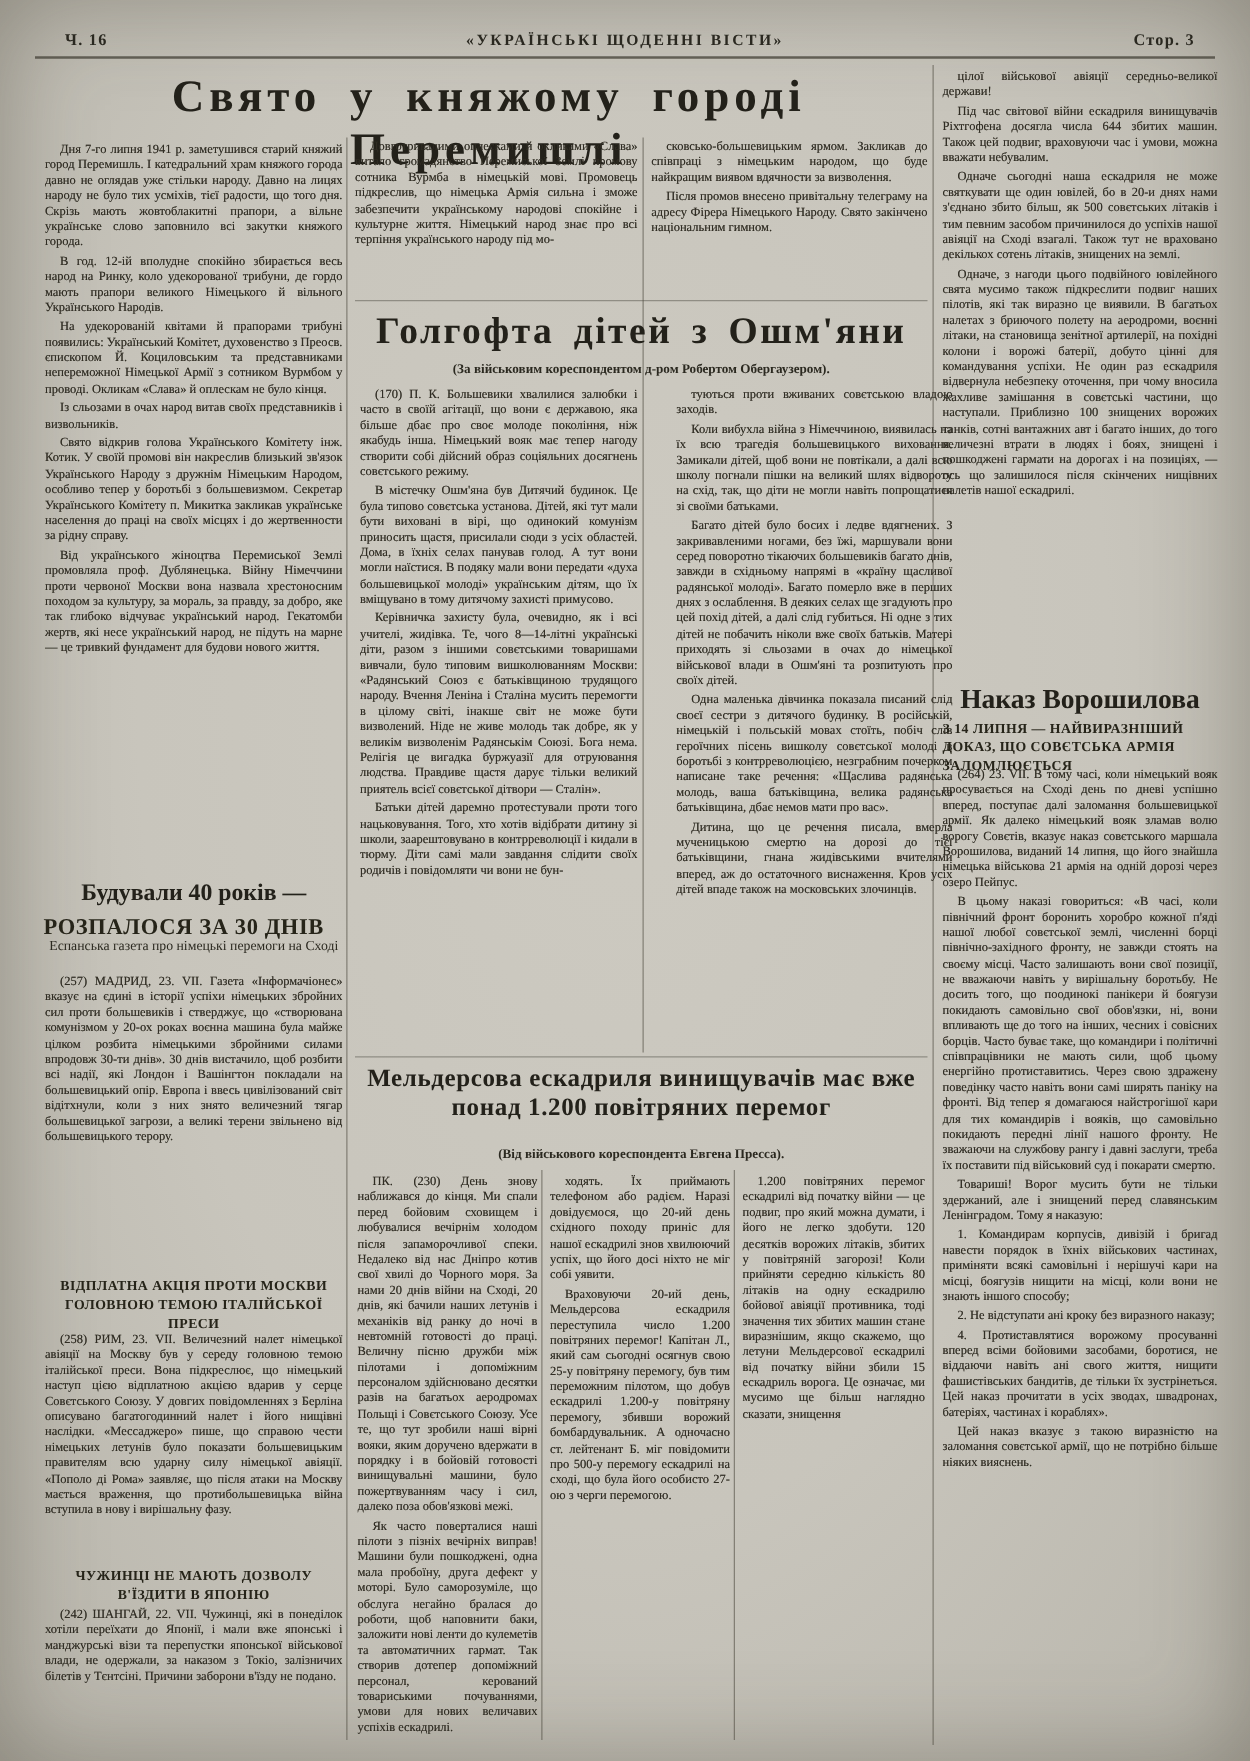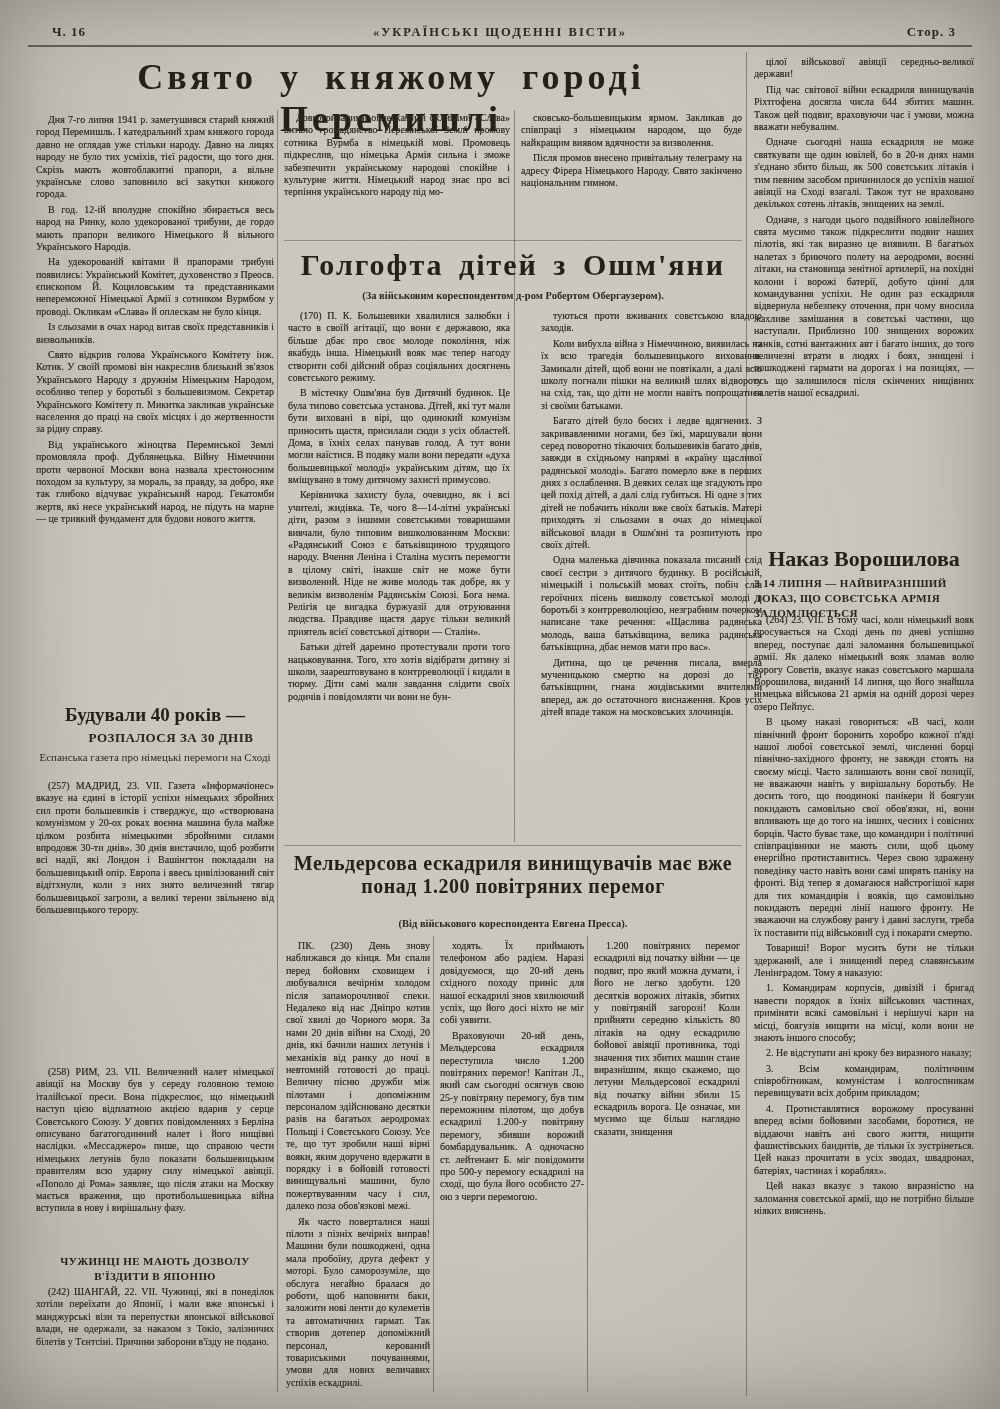--- a/index.html
+++ b/index.html
@@ -102,32 +102,32 @@
       <p class="para">Одначе, з нагоди цього подвійного ювілейного свята мусимо також підкреслити подвиг наших пілотів, які так виразно це виявили. В багатьох налетах з бриючого полету на аеродроми, воєнні літаки, на становища зенітної артилерії, на похідні колони і ворожі батерії, добуто цінні для командування успіхи. Не один раз ескадриля відвернула небезпеку оточення, при чому вносила жахливе замішання в совєтські частини, що наступали. Приблизно 100 знищених ворожих танків, сотні вантажних авт і багато інших, до того величезні втрати в людях і боях, знищені і пошкоджені гармати на дорогах і на позиціях, — ось що залишилося після скінчених нищівних налетів нашої ескадрилі.</p>
     </div>
   <div class="abs headline-s" style="left:754px; top:546px; width:220px; font-size:22px;">Наказ Ворошилова</div>
   <div class="abs subhead-sm" style="left:754px; top:576px; width:220px; text-align:left;">З 14 ЛИПНЯ — НАЙВИРАЗНІШИЙ ДОКАЗ, ЩО СОВЄТСЬКА АРМІЯ ЗАЛОМЛЮЄТЬСЯ</div>
   <div class="abs body-col" style="left:754px; top:614px; width:220px; height:782px;">
       <p class="para">(264) 23. VII. В тому часі, коли німецький вояк просувається на Сході день по дневі успішно вперед, поступає далі заломання большевицької армії. Як далеко німецький вояк зламав волю ворогу Совєтів, вказує наказ совєтського маршала Ворошилова, виданий 14 липня, що його знайшла німецька військова 21 армія на одній дорозі через озеро Пейпус.</p>
       <p class="para">В цьому наказі говориться: «В часі, коли північний фронт боронить хоробро кожної п'яді нашої любої совєтської землі, численні борці північно-західного фронту, не завжди стоять на своєму місці. Часто залишають вони свої позиції, не вважаючи навіть у вирішальну боротьбу. Не досить того, що поодинокі панікери й боягузи покидають самовільно свої обов'язки, ні, вони впливають ще до того на інших, чесних і совісних борців. Часто буває таке, що командири і політичні співпрацівники не мають сили, щоб цьому енергійно протиставитись. Через свою здражену поведінку часто навіть вони самі ширять паніку на фронті. Від тепер я домагаюся найстрогішої кари для тих командирів і вояків, що самовільно покидають передні лінії нашого фронту. Не зважаючи на службову рангу і давні заслуги, треба їх поставити під військовий суд і покарати смертю.</p>
       <p class="para">Товариші! Ворог мусить бути не тільки здержаний, але і знищений перед славянським Ленінградом. Тому я наказую:</p>
       <p class="para">1. Командирам корпусів, дивізій і бригад навести порядок в їхніх військових частинах, приміняти всякі самовільні і нерішучі кари на місці, боягузів нищити на місці, коли вони не знають іншого способу;</p>
       <p class="para">2. Не відступати ані кроку без виразного наказу;</p>
-      <p class="para">3. Всім командирам, політичним співробітникам, комуністам і колгоспникам перевищувати всіх добрим прикладом;</p>
       <p class="para">4. Протиставлятися ворожому просуванні вперед всіми бойовими засобами, боротися, не віддаючи навіть ані свого життя, нищити фашистівських бандитів, де тільки їх зустрінеться. Цей наказ прочитати в усіх зводах, швадронах, батеріях, частинах і кораблях».</p>
       <p class="para">Цей наказ вказує з такою виразністю на заломання совєтської армії, що не потрібно більше ніяких вияснень.</p>
     </div>
 
   <div class="abs headline-s" style="left:36px; top:704px; width:238px;">Будували 40 років —</div>
-  <div class="abs subhead" style="left:52px; top:730px; width:238px; font-size:13px;">РОЗПАЛОСЯ ЗА 30 ДНІВ</div>
+  <div class="abs subhead" style="left:28px; top:730px; width:238px; font-size:18px;">РОЗПАЛОСЯ ЗА 30 ДНІВ</div>
   <div class="abs kicker" style="left:36px; top:750px; width:238px;">Еспанська газета про німецькі перемоги на Сході</div>
   <div class="abs body-col" style="left:36px; top:780px; width:238px; height:236px;">
       <p class="para">(257) МАДРИД, 23. VII. Газета «Інформачіонес» вказує на єдині в історії успіхи німецьких збройних сил проти большевиків і стверджує, що «створювана комунізмом у 20-ох роках воєнна машина була майже цілком розбита німецькими збройними силами впродовж 30-ти днів». 30 днів вистачило, щоб розбити всі надії, які Лондон і Вашінгтон покладали на большевицький опір. Европа і ввесь цивілізований світ відітхнули, коли з них знято величезний тягар большевицької загрози, а великі терени звільнено від большевицького терору.</p>
     </div>
 
+  <div class="abs subhead-sm" style="left:36px; top:1022px; width:238px;">ВІДПЛАТНА АКЦІЯ ПРОТИ МОСКВИ ГОЛОВНОЮ ТЕМОЮ ІТАЛІЙСЬКОЇ ПРЕСИ</div>
   <div class="abs body-col" style="left:36px; top:1066px; width:238px; height:182px;">
       <p class="para">(258) РИМ, 23. VII. Величезний налет німецької авіяції на Москву був у середу головною темою італійської преси. Вона підкреслює, що німецький наступ цією відплатною акцією вдарив у серце Совєтського Союзу. У довгих повідомленнях з Берліна описувано багатогодинний налет і його нищівні наслідки. «Мессаджеро» пише, що справою чести німецьких летунів було показати большевицьким правителям всю ударну силу німецької авіяції. «Пополо ді Рома» заявляє, що після атаки на Москву мається враження, що протибольшевицька війна вступила в нову і вирішальну фазу.</p>
     </div>
 
   <div class="abs subhead-sm" style="left:36px; top:1254px; width:238px;">ЧУЖИНЦІ НЕ МАЮТЬ ДОЗВОЛУ В'ЇЗДИТИ В ЯПОНІЮ</div>
   <div class="abs body-col" style="left:36px; top:1286px; width:238px; height:104px;">
       <p class="para">(242) ШАНГАЙ, 22. VII. Чужинці, які в понеділок хотіли переїхати до Японії, і мали вже японські і манджурські візи та перепустки японської військової влади, не одержали, за наказом з Токіо, залізничих білетів у Тєнтсіні. Причини заборони в'їзду не подано.</p>
     </div>
 
 </div>

